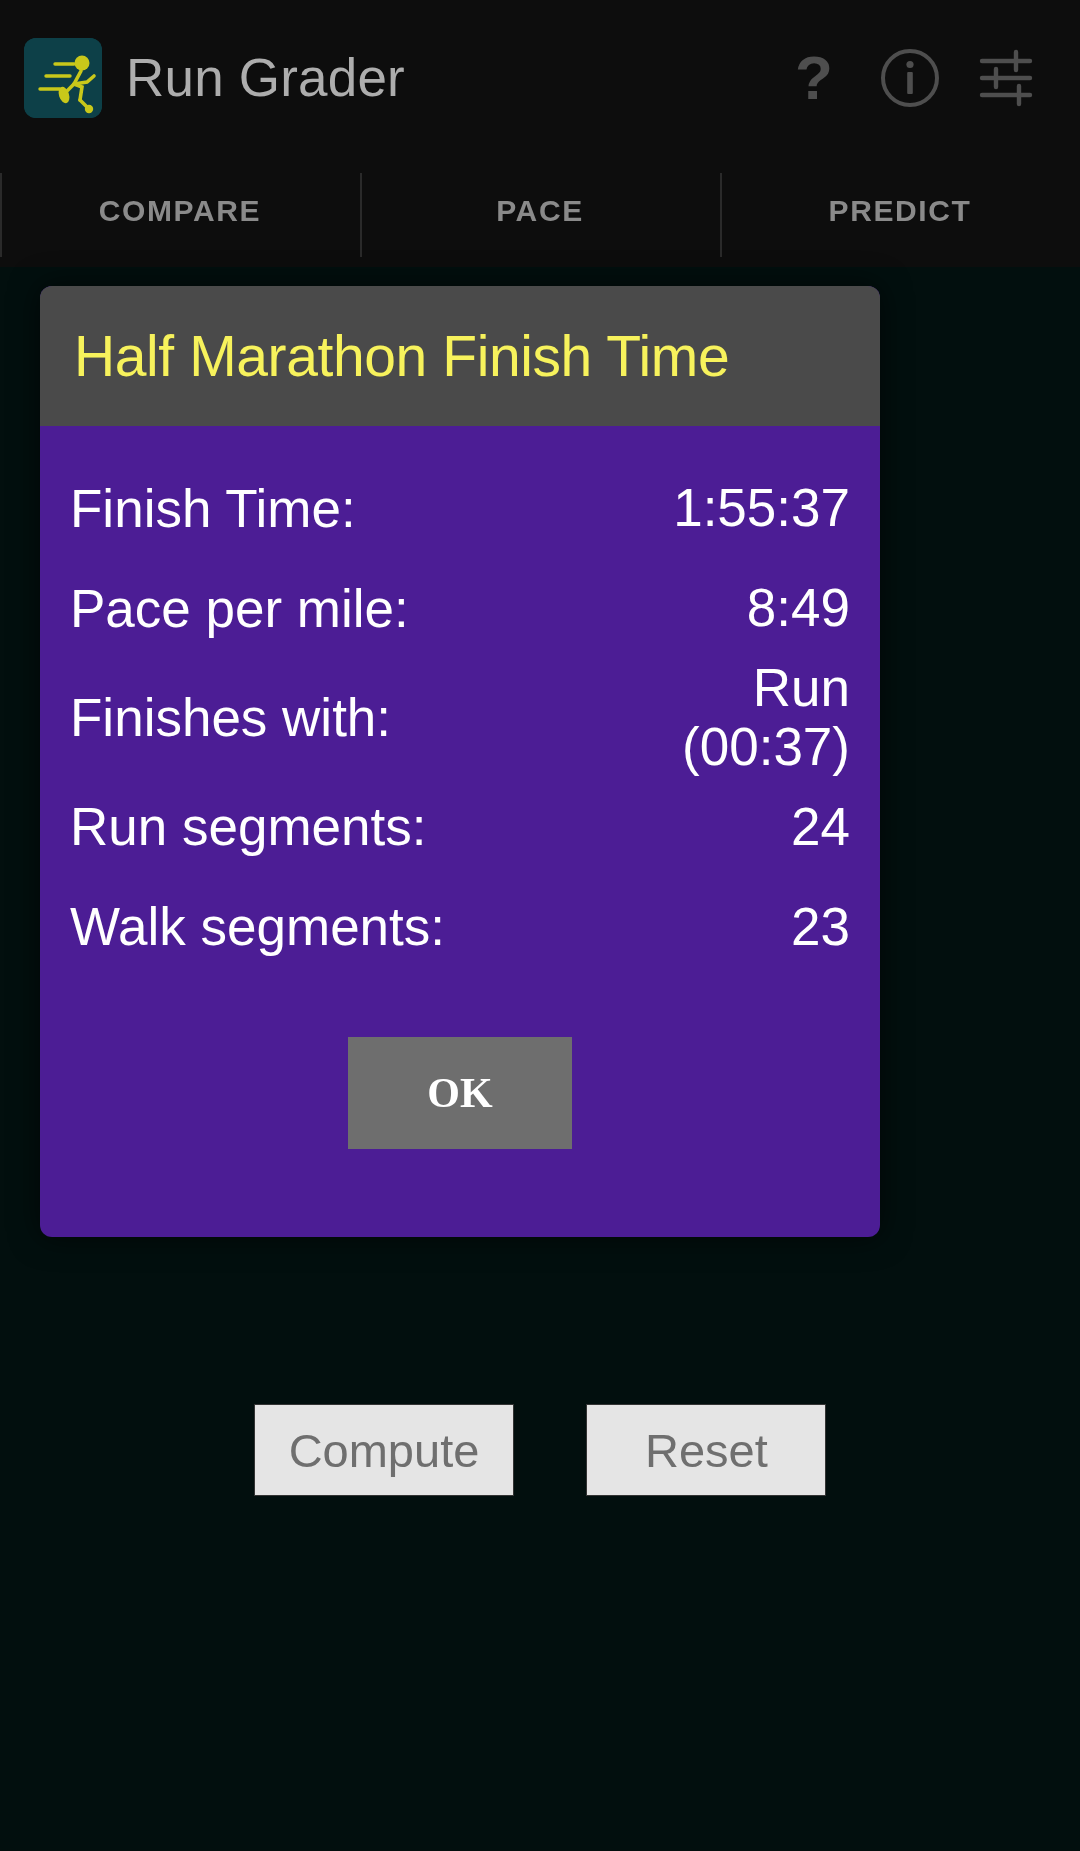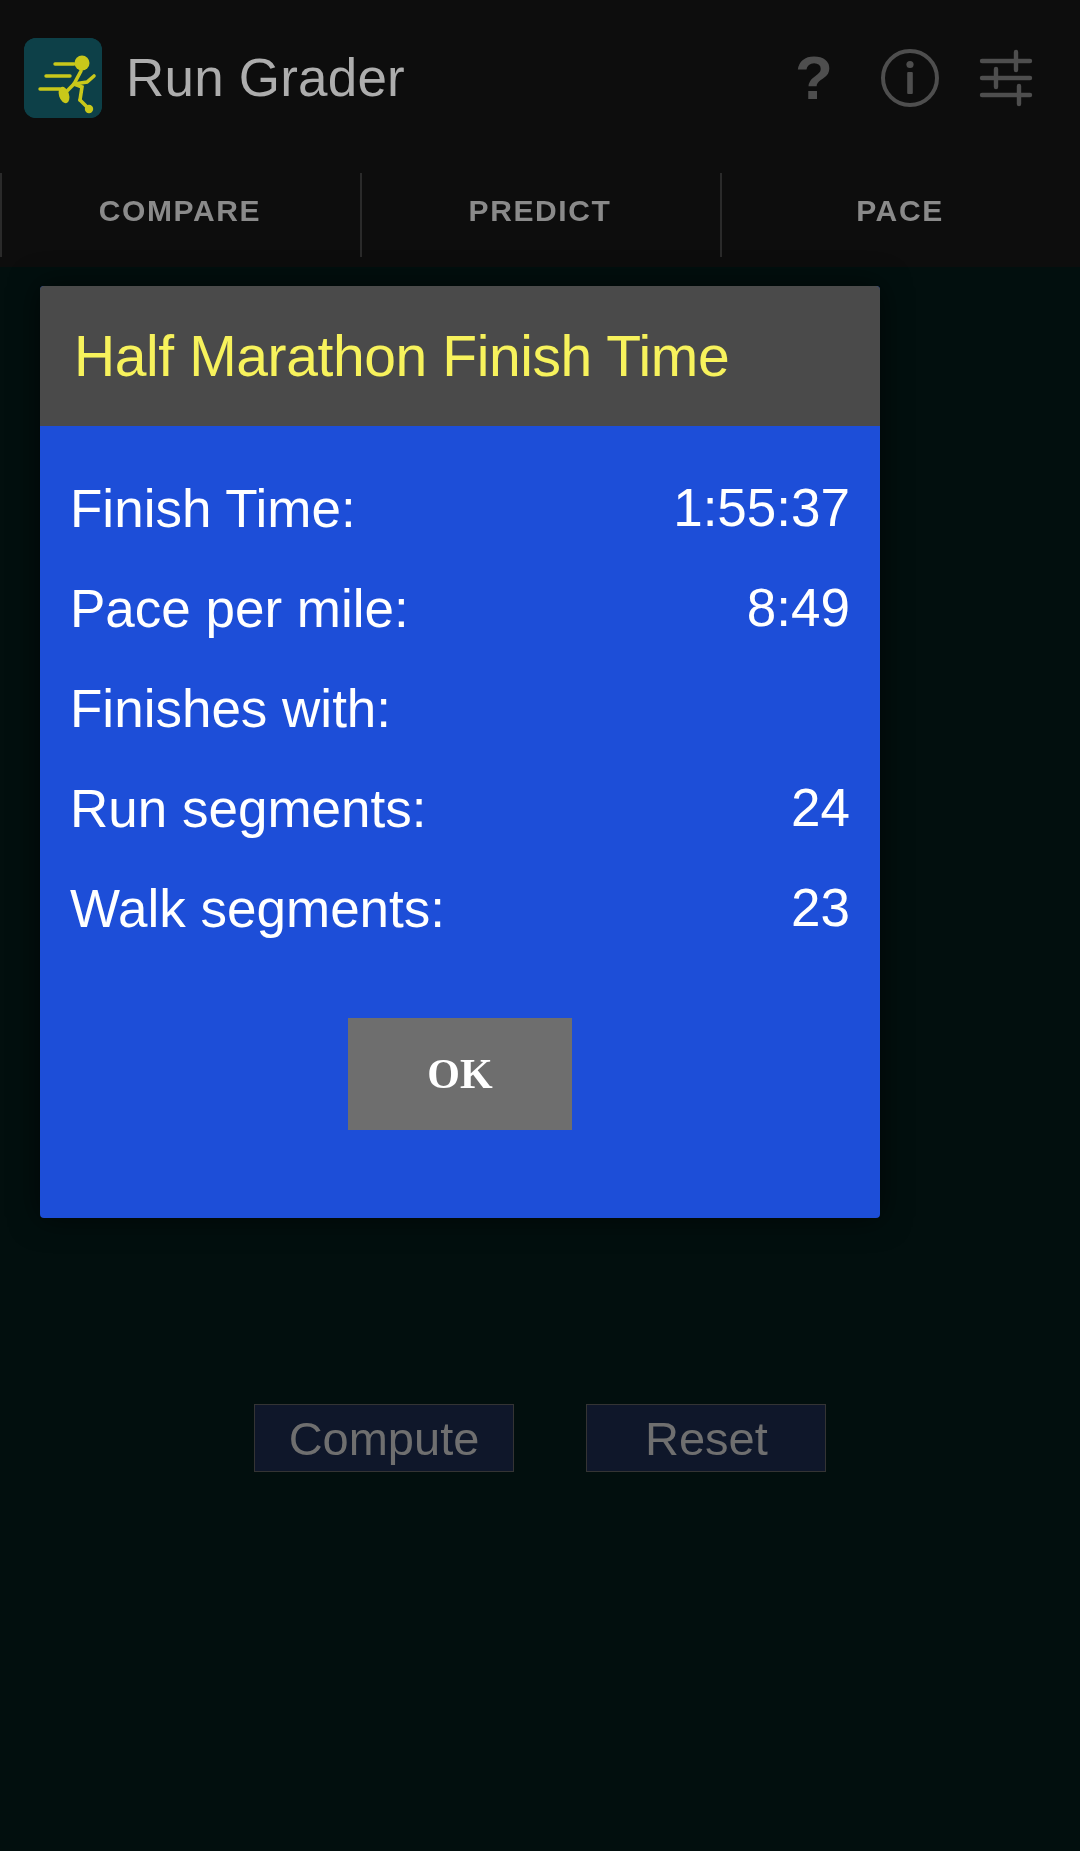--- a/index.html
+++ b/index.html
@@ -115,41 +115,41 @@
   .bottom-bar {
     position: absolute;
     left: 0; top: 1404px;
     width: 1080px;
     height: 130px;
     display: flex;
     justify-content: center;
     gap: 72px;
   }
   .bottom-btn {
-    background: #0f172a;
+    background: #e5e5e5;
     border: 1px solid #343434;
     color: #6f6f6f;
     font-size: 47px;
-    height: 68px;
+    height: 92px;
     min-width: 240px;
     display: flex;
     align-items: center;
     justify-content: center;
     box-sizing: border-box;
     padding: 4px 34px;
   }
 
   
   .dialog {
     position: absolute;
     left: 40px;
     top: 286px;
     width: 840px;
-    background: #1d4ed8;
-    border-radius: 4px;
+    background: #4c1d95;
+    border-radius: 12px;
     box-shadow: 0 0 30px rgba(0,0,0,0.6);
     overflow: hidden;
   }
   .dialog-title-bar {
     background: #4a4a4a;
     height: 140px;
     display: flex;
     align-items: center;
     box-sizing: border-box;
     padding: 0 34px;
@@ -264,26 +264,26 @@
 </div>
 
 <div class="tab-bar">
   <div class="tab">
     <span class="tab-sep"></span>
     <span>COMPARE</span>
     <span class="tab-underline"></span>
   </div>
   <div class="tab">
     <span class="tab-sep"></span>
-    <span>PREDICT</span>
+    <span>PACE</span>
     <span class="tab-underline"></span>
   </div>
   <div class="tab">
     <span class="tab-sep"></span>
-    <span>PACE</span>
+    <span>PREDICT</span>
     <span class="tab-underline"></span>
   </div>
 </div>
 
 <div class="page-body"></div>
 
 <div class="bottom-bar">
   <div class="bottom-btn">Compute</div>
   <div class="bottom-btn">Reset</div>
 </div>
@@ -301,20 +301,21 @@
       <div class="row-value">1:55:37</div>
     </div>
 
     <div class="row">
       <div class="row-label">Pace per mile:</div>
       <div class="row-value">8:49</div>
     </div>
 
     <div class="row wrap">
       <div class="row-label">Finishes with:</div>
+      <div class="row-value">Run (00:37)</div>
     </div>
 
     <div class="row">
       <div class="row-label">Run segments:</div>
       <div class="row-value">24</div>
     </div>
 
     <div class="row">
       <div class="row-label">Walk segments:</div>
       <div class="row-value">23</div>

